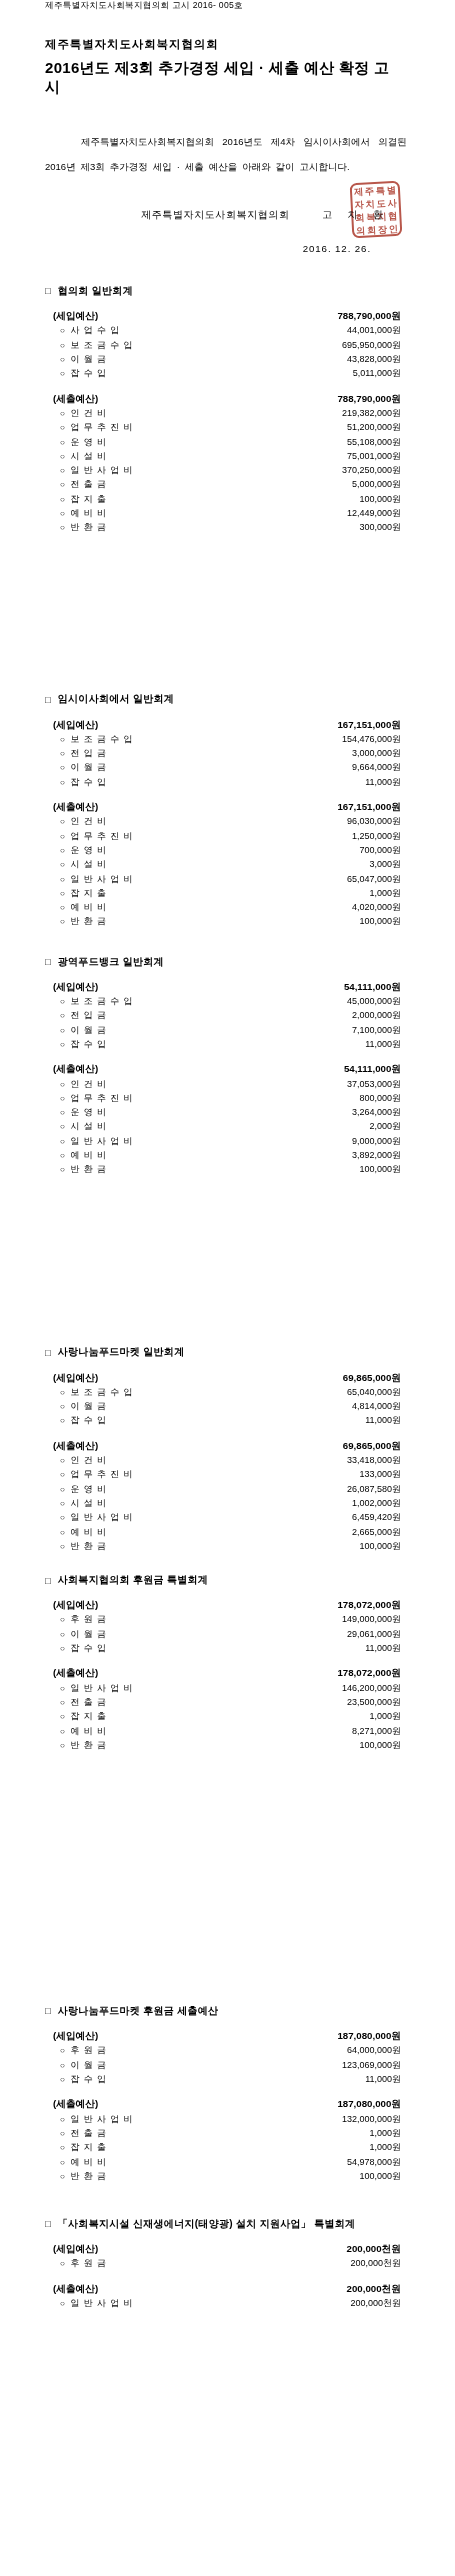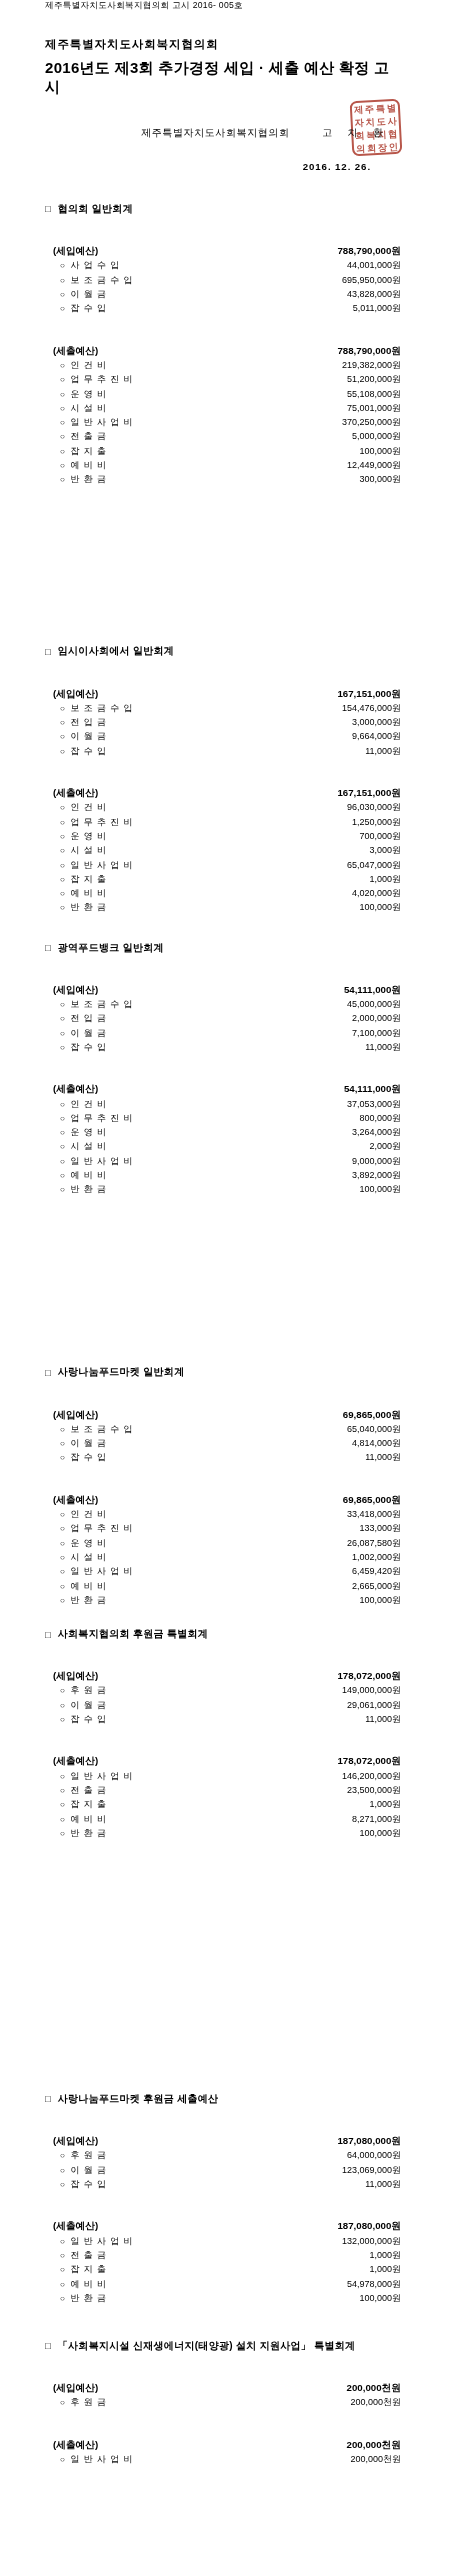--- a/index.html
+++ b/index.html
@@ -35,28 +35,28 @@
     display:grid; grid-template-columns:repeat(4,1fr); grid-template-rows:repeat(4,1fr);
     color:#b2493c; opacity:0.92;
     padding:1.1px; box-sizing:border-box;
   }
   .seal-cell {
     display:flex; align-items:center; justify-content:center;
     font-size:9.2px; font-weight:bold;
     font-family:"Liberation Serif","DejaVu Serif",serif;
   }
 
-  .date-row { margin-top:20.6px; text-align:right; padding-right:30px; font-size:9.7px; letter-spacing:0.9px;font-weight:bold; }
+  .date-row { margin-top:20.6px; text-align:right; padding-right:30px; font-size:9.7px; letter-spacing:0.9px; }
 
   .section { }
   .section-title { font-size:10px; font-weight:bold; height:15px; display:flex; align-items:center; }
   .square-bullet { display:inline-block; margin-right:6.9px; font-size:9.7px; font-weight:normal; }
   .section-title .t { letter-spacing:0.3px; }
 
-  .block { margin-top:28px; padding-left:8px;text-align:right; }
+  .block { margin-top:11px; padding-left:8px;text-align:right; }
   .block:first-of-type { margin-top:15.5px; }
   .block-head {
     display:flex; justify-content:space-between; align-items:center;
     font-weight:bold; font-size:9.7px; height:14.3px;
   }
   .item {
     display:flex; justify-content:space-between; align-items:center;
     font-size:9px; height:14.3px; padding-left:6.9px;
   }
   .item-left { display:flex; align-items:center; }
@@ -68,20 +68,24 @@
 <body>
 
 <div class="page">
 
   <div class="notice-no">제주특별자치도사회복지협의회 고시 2016- 005호</div>
 
   <div class="org-name">제주특별자치도사회복지협의회</div>
 
   <div class="doc-title">2016년도 제3회 추가경정 세입 · 세출 예산 확정 고시</div>
 
+  <div class="body-par">
+    <div class="body-line-1">제주특별자치도사회복지협의회 2016년도 제4차 임시이사회에서 의결된</div>
+    <div class="body-line-2">2016년 제3회 추가경정 세입 · 세출 예산을 아래와 같이 고시합니다.</div>
+  </div>
 
   <div class="sig-row">
     <span class="sig-text">제주특별자치도사회복지협의회</span>
     <span class="sig-text sig-name">고 치 환</span>
     <span class="seal" style="border-color: rgb(178, 73, 60); color: rgb(178, 73, 60);">
         <span class="seal-cell">제</span>
         <span class="seal-cell">주</span>
         <span class="seal-cell">특</span>
         <span class="seal-cell">별</span>
         <span class="seal-cell">자</span>

